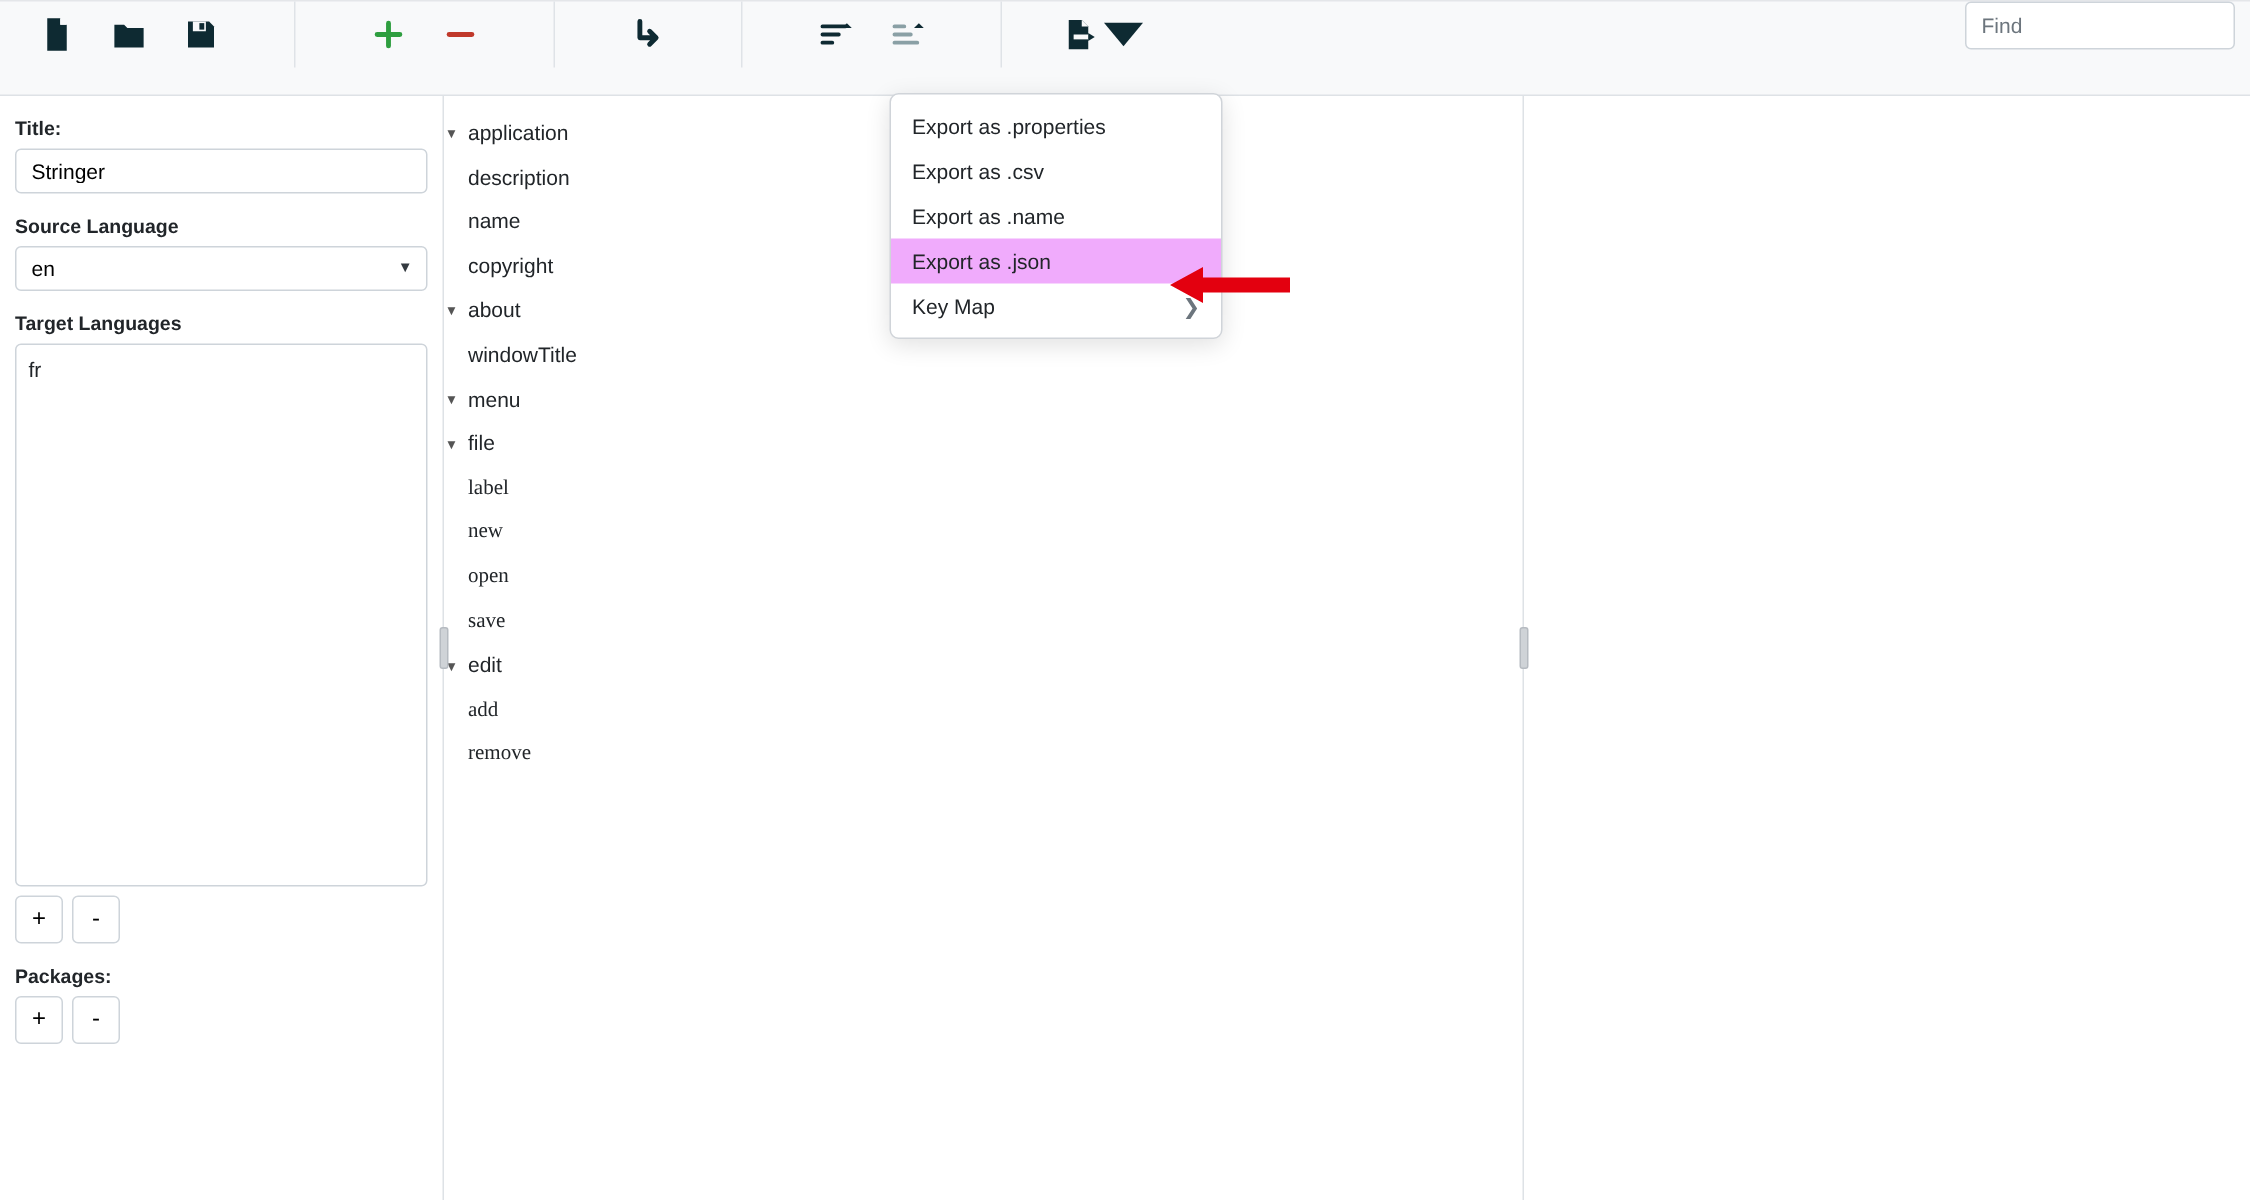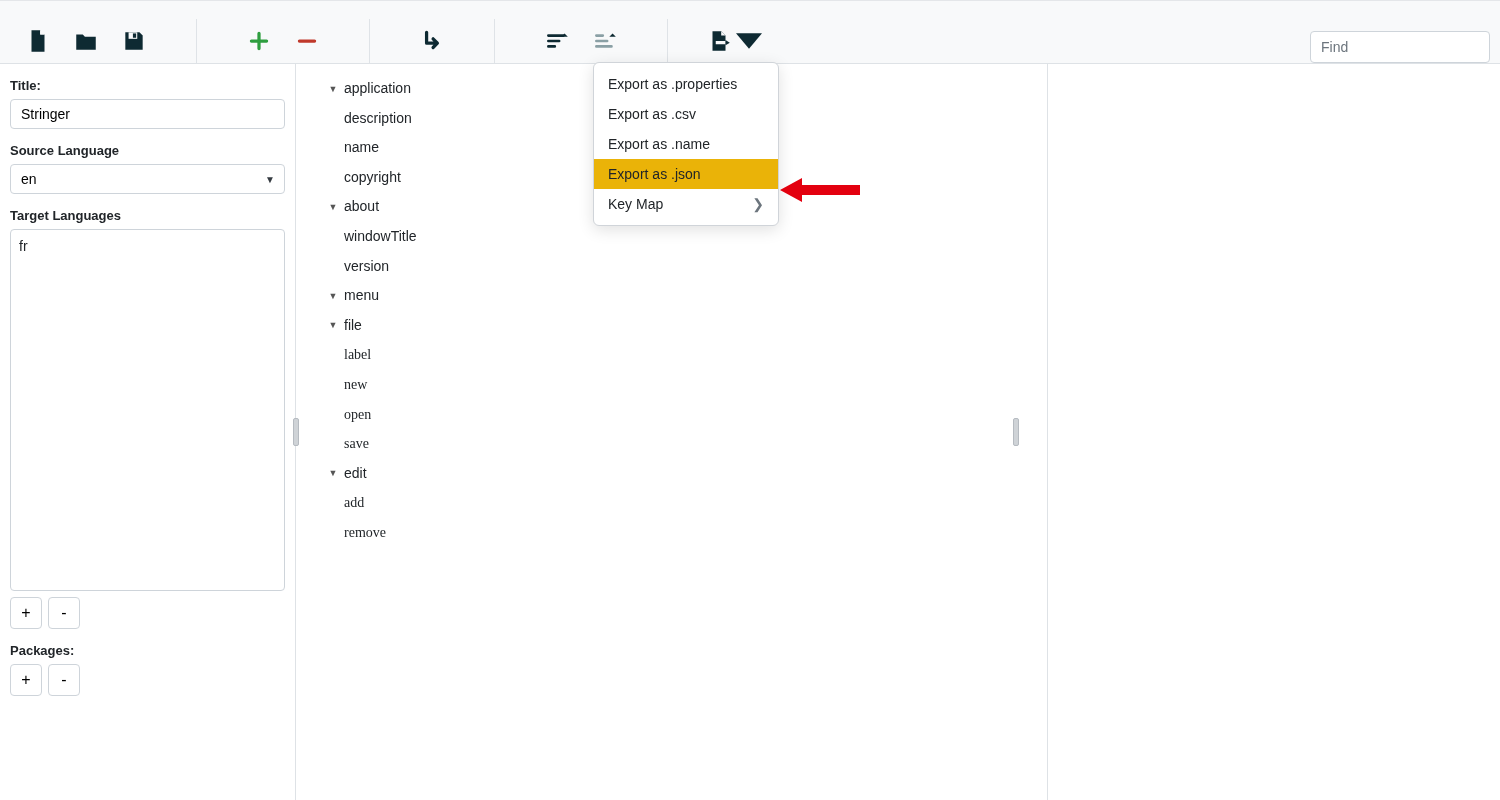--- a/index.html
+++ b/index.html
@@ -6,71 +6,70 @@
   html, body { height: 100%; font-family: -apple-system, BlinkMacSystemFont, "Segoe UI", Helvetica, Arial, sans-serif; font-size: 13px; color: #212529; background:#fff; }
   body { display:flex; flex-direction:column; overflow:hidden; }
 
   
   .toolbar {
     height: 64px;
     background:#f8f9fa;
     border-top:1px solid #e4e6e9;
     border-bottom:1px solid #dee2e6;
     display:flex;
-    align-items:flex-end;
+    align-items:flex-start;
     padding: 0 10px 0 4px;
     position:relative;
     gap:28px;
   }
   .toolbar .group { display:flex; align-items:center; padding:0 10px; height:44px;}
   .toolbar .sep { width:1px; height:44px; background:#dfe3e7; margin:0 0px; }
   .toolbar .btn { width:48px; height:44px; display:flex; align-items:center; justify-content:center; cursor:pointer; border-radius:4px; position:relative;}
   .toolbar .btn svg { width:26px; height:26px; }
   .toolbar .btn .caret-sm { margin-left:4px; }
   .find-wrap { margin-left:auto; }
   .find {
     width:180px; height:32px; border:1px solid #ced4da; border-radius:4px;
     padding:4px 10px; font-size:14px; color:#6c757d; background:#fff;
   }
   .find::placeholder { color:#6c757d; }
 
   
   .dropdown {
     position:absolute;
     top:62px; left:593px;
-    width:186px;
+    width:222px;
     background:#fff;
     border:1px solid #d0d4d9;
     border-radius:6px;
     box-shadow:0 4px 16px rgba(0,0,0,0.12);
     padding:6px 0;
     z-index:50;
   }
   .dropdown .item {
     padding:7px 14px;
     font-size:14px;
     cursor:pointer;
     display:flex; align-items:center; justify-content:space-between;
   }
-  .dropdown .item.highlight { background:#eab308; }
+  .dropdown .item.highlight { background:#f0abfc; }
   .dropdown .item .chev { font-size:14px; color:#6c757d; }
 
   
   .callout-arrow {
     position:absolute;
     top:175px; left:780px;
     z-index:60;
     pointer-events:none;
   }
 
   
   .main {
     flex:1; display:flex; overflow:hidden;
     position:relative;
-    gap:32px;
   }
   .left-panel {
     width:296px;
     border-right:1px solid #dee2e6;
     padding:14px 10px 10px 10px;
     overflow:auto;
   }
   .mid-panel {
     width:720px;
     border-right:1px solid #dee2e6;
@@ -278,24 +277,20 @@
           <span class="label">copyright</span>
         </div>
       <div class="node pad-c">
           <span class="tw">▼</span>
           <span class="label">about</span>
         </div>
       <div class="node pad-d">
           <span class="tw hidden">▼</span>
           <span class="label">windowTitle</span>
         </div>
-      <div class="node pad-b">
-          <span class="tw hidden">▼</span>
-          <span class="label">version</span>
-        </div>
       <div class="node pad-a">
           <span class="tw">▼</span>
           <span class="label">menu</span>
         </div>
       <div class="node pad-e">
           <span class="tw">▼</span>
           <span class="label">file</span>
         </div>
       <div class="node pad-f">
           <span class="tw hidden">▼</span>

